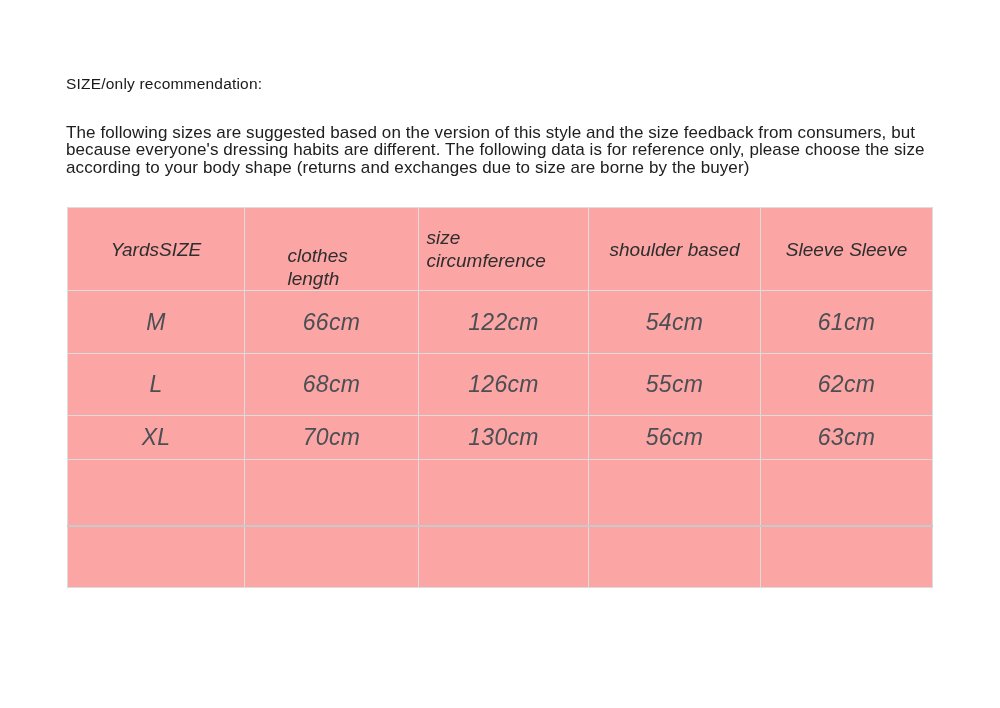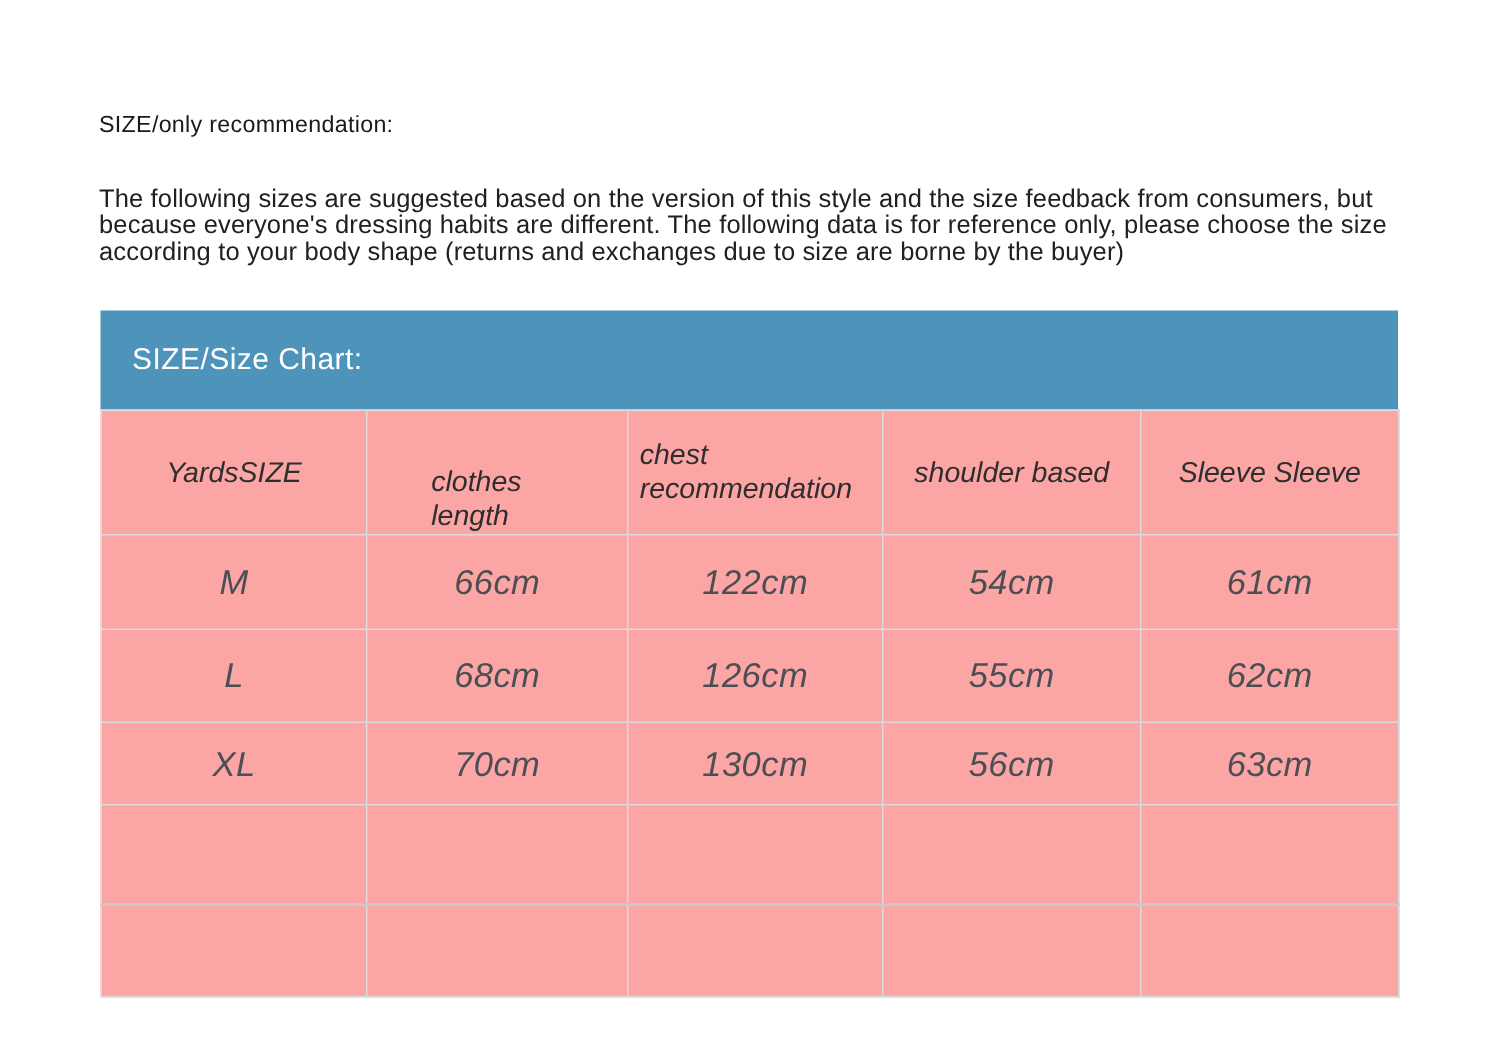--- a/index.html
+++ b/index.html
@@ -30,50 +30,47 @@
     border:1px solid #dcdcdc; text-align:center; vertical-align:middle; padding:0;
   }
   .size-table thead tr { height:64px; }
   .size-table thead th { font-weight:400; font-size:19px; color:#2e2e2e; }
   .hdr-inner { display:inline-block; text-align:left; line-height:1.22; }
   th.wrap-narrow .hdr-inner { max-width:88px;margin-top:36px; }
   th.wrap-wide .hdr-inner { max-width:154px; }
   .size-table tbody td { font-size:23px; color:#4b4f54; letter-spacing:.3px; }
   .size-table tbody tr:nth-child(1) { height:63px; }
   .size-table tbody tr:nth-child(2) { height:62px; }
-  .size-table tbody tr:nth-child(3) { height:55px; }
+  .size-table tbody tr:nth-child(3) { height:44px; }
   .size-table tbody tr:nth-child(4) { height:66px; }
   .size-table tbody tr:nth-child(5) { height:62px; }
   .size-table tbody tr:nth-child(5) td { border-top:2px solid #c9c9c9; }
 </style>
 </head>
 <body>
 
 <div>
   <h2 class="heading">SIZE/only recommendation:</h2>
   <p class="desc">The following sizes are suggested based on the version of this style and the size feedback from consumers, but because everyone's dressing habits are different. The following data is for reference only, please choose the size according to your body shape (returns and exchanges due to size are borne by the buyer)</p>
 
   <div class="chart">
-    <div class="title-bar" style="background: rgb(78, 147, 185);">
-      <span class="bar-label" style="color: rgb(255, 255, 255);">SIZE/Size Chart:</span>
-    </div>
 
     <table class="size-table">
       <colgroup>
         <col style="width:177px">
           <col style="width:174px">
           <col style="width:170px">
           <col style="width:172px">
           <col style="width:172px">
       </colgroup>
       <thead>
         <tr>
           <th><span class="hdr-inner">YardsSIZE</span></th>
           <th class="wrap-narrow"><span class="hdr-inner">clothes length</span></th>
-          <th class="wrap-wide"><span class="hdr-inner">chest recommendation</span></th>
+          <th class="wrap-wide"><span class="hdr-inner">size circumference</span></th>
           <th><span class="hdr-inner">shoulder based</span></th>
           <th><span class="hdr-inner">Sleeve Sleeve</span></th>
         </tr>
       </thead>
       <tbody>
         <tr>
           <td>M</td>
           <td>66cm</td>
           <td>122cm</td>
           <td>54cm</td>

